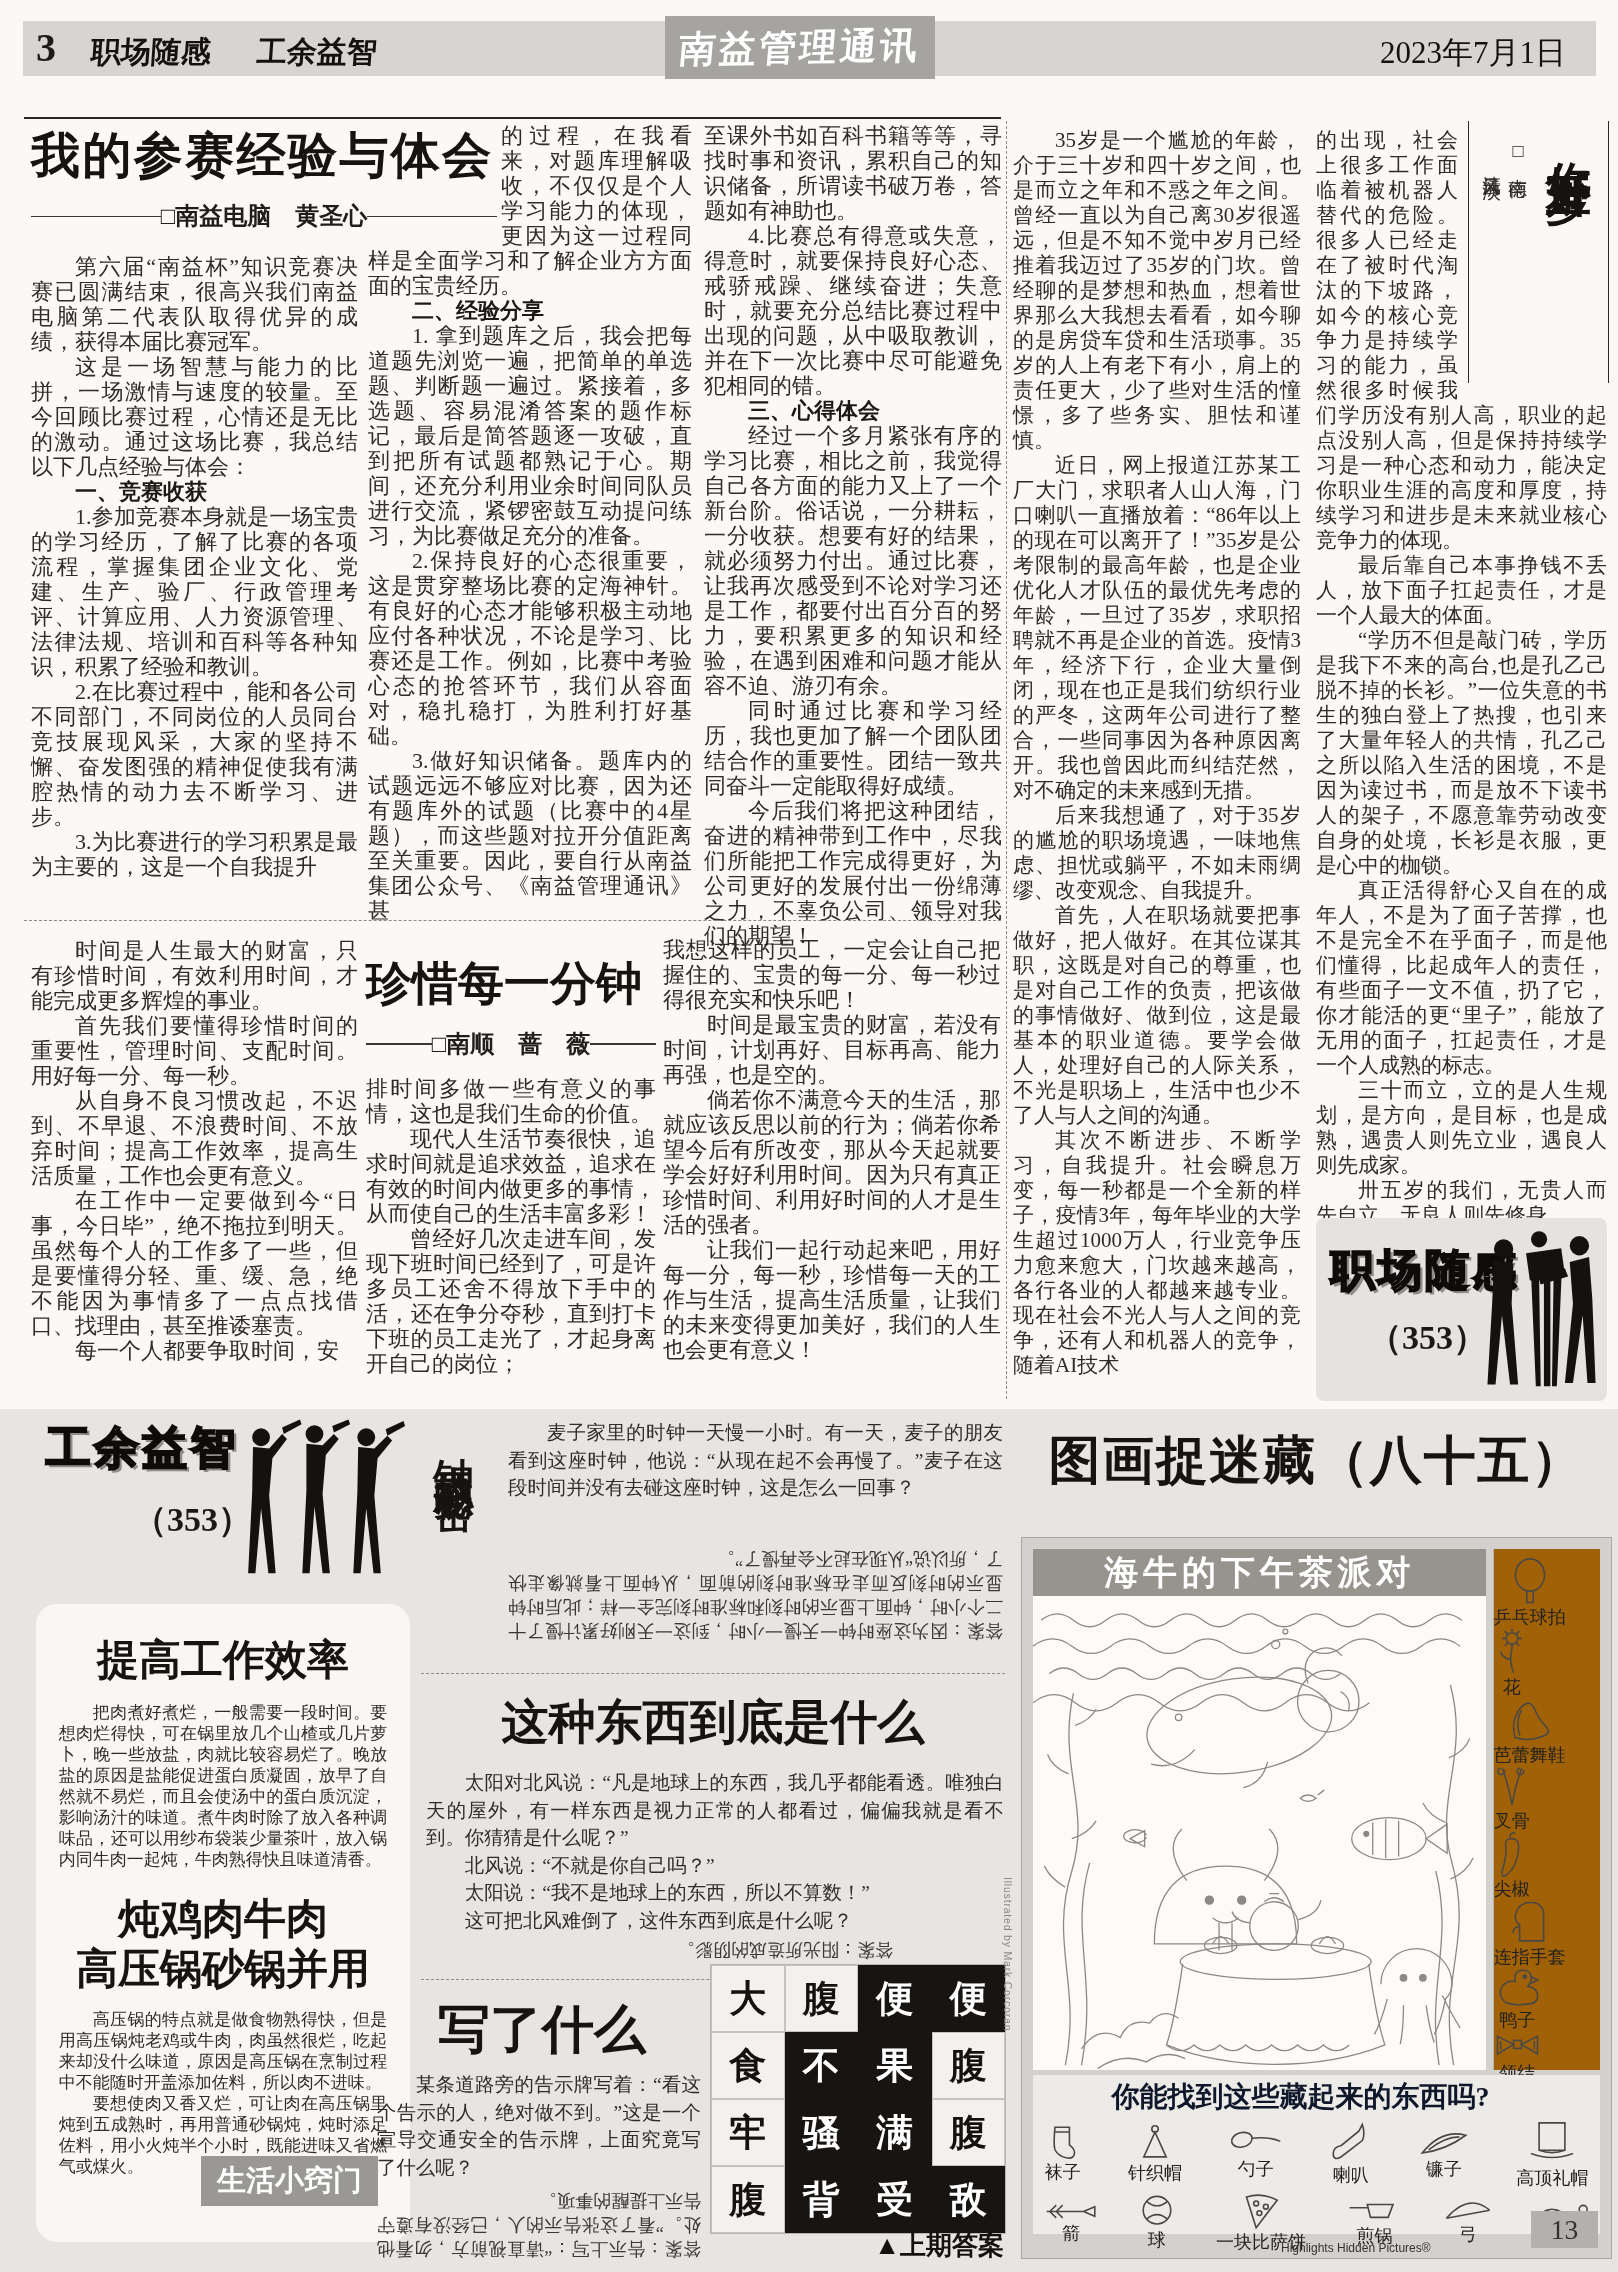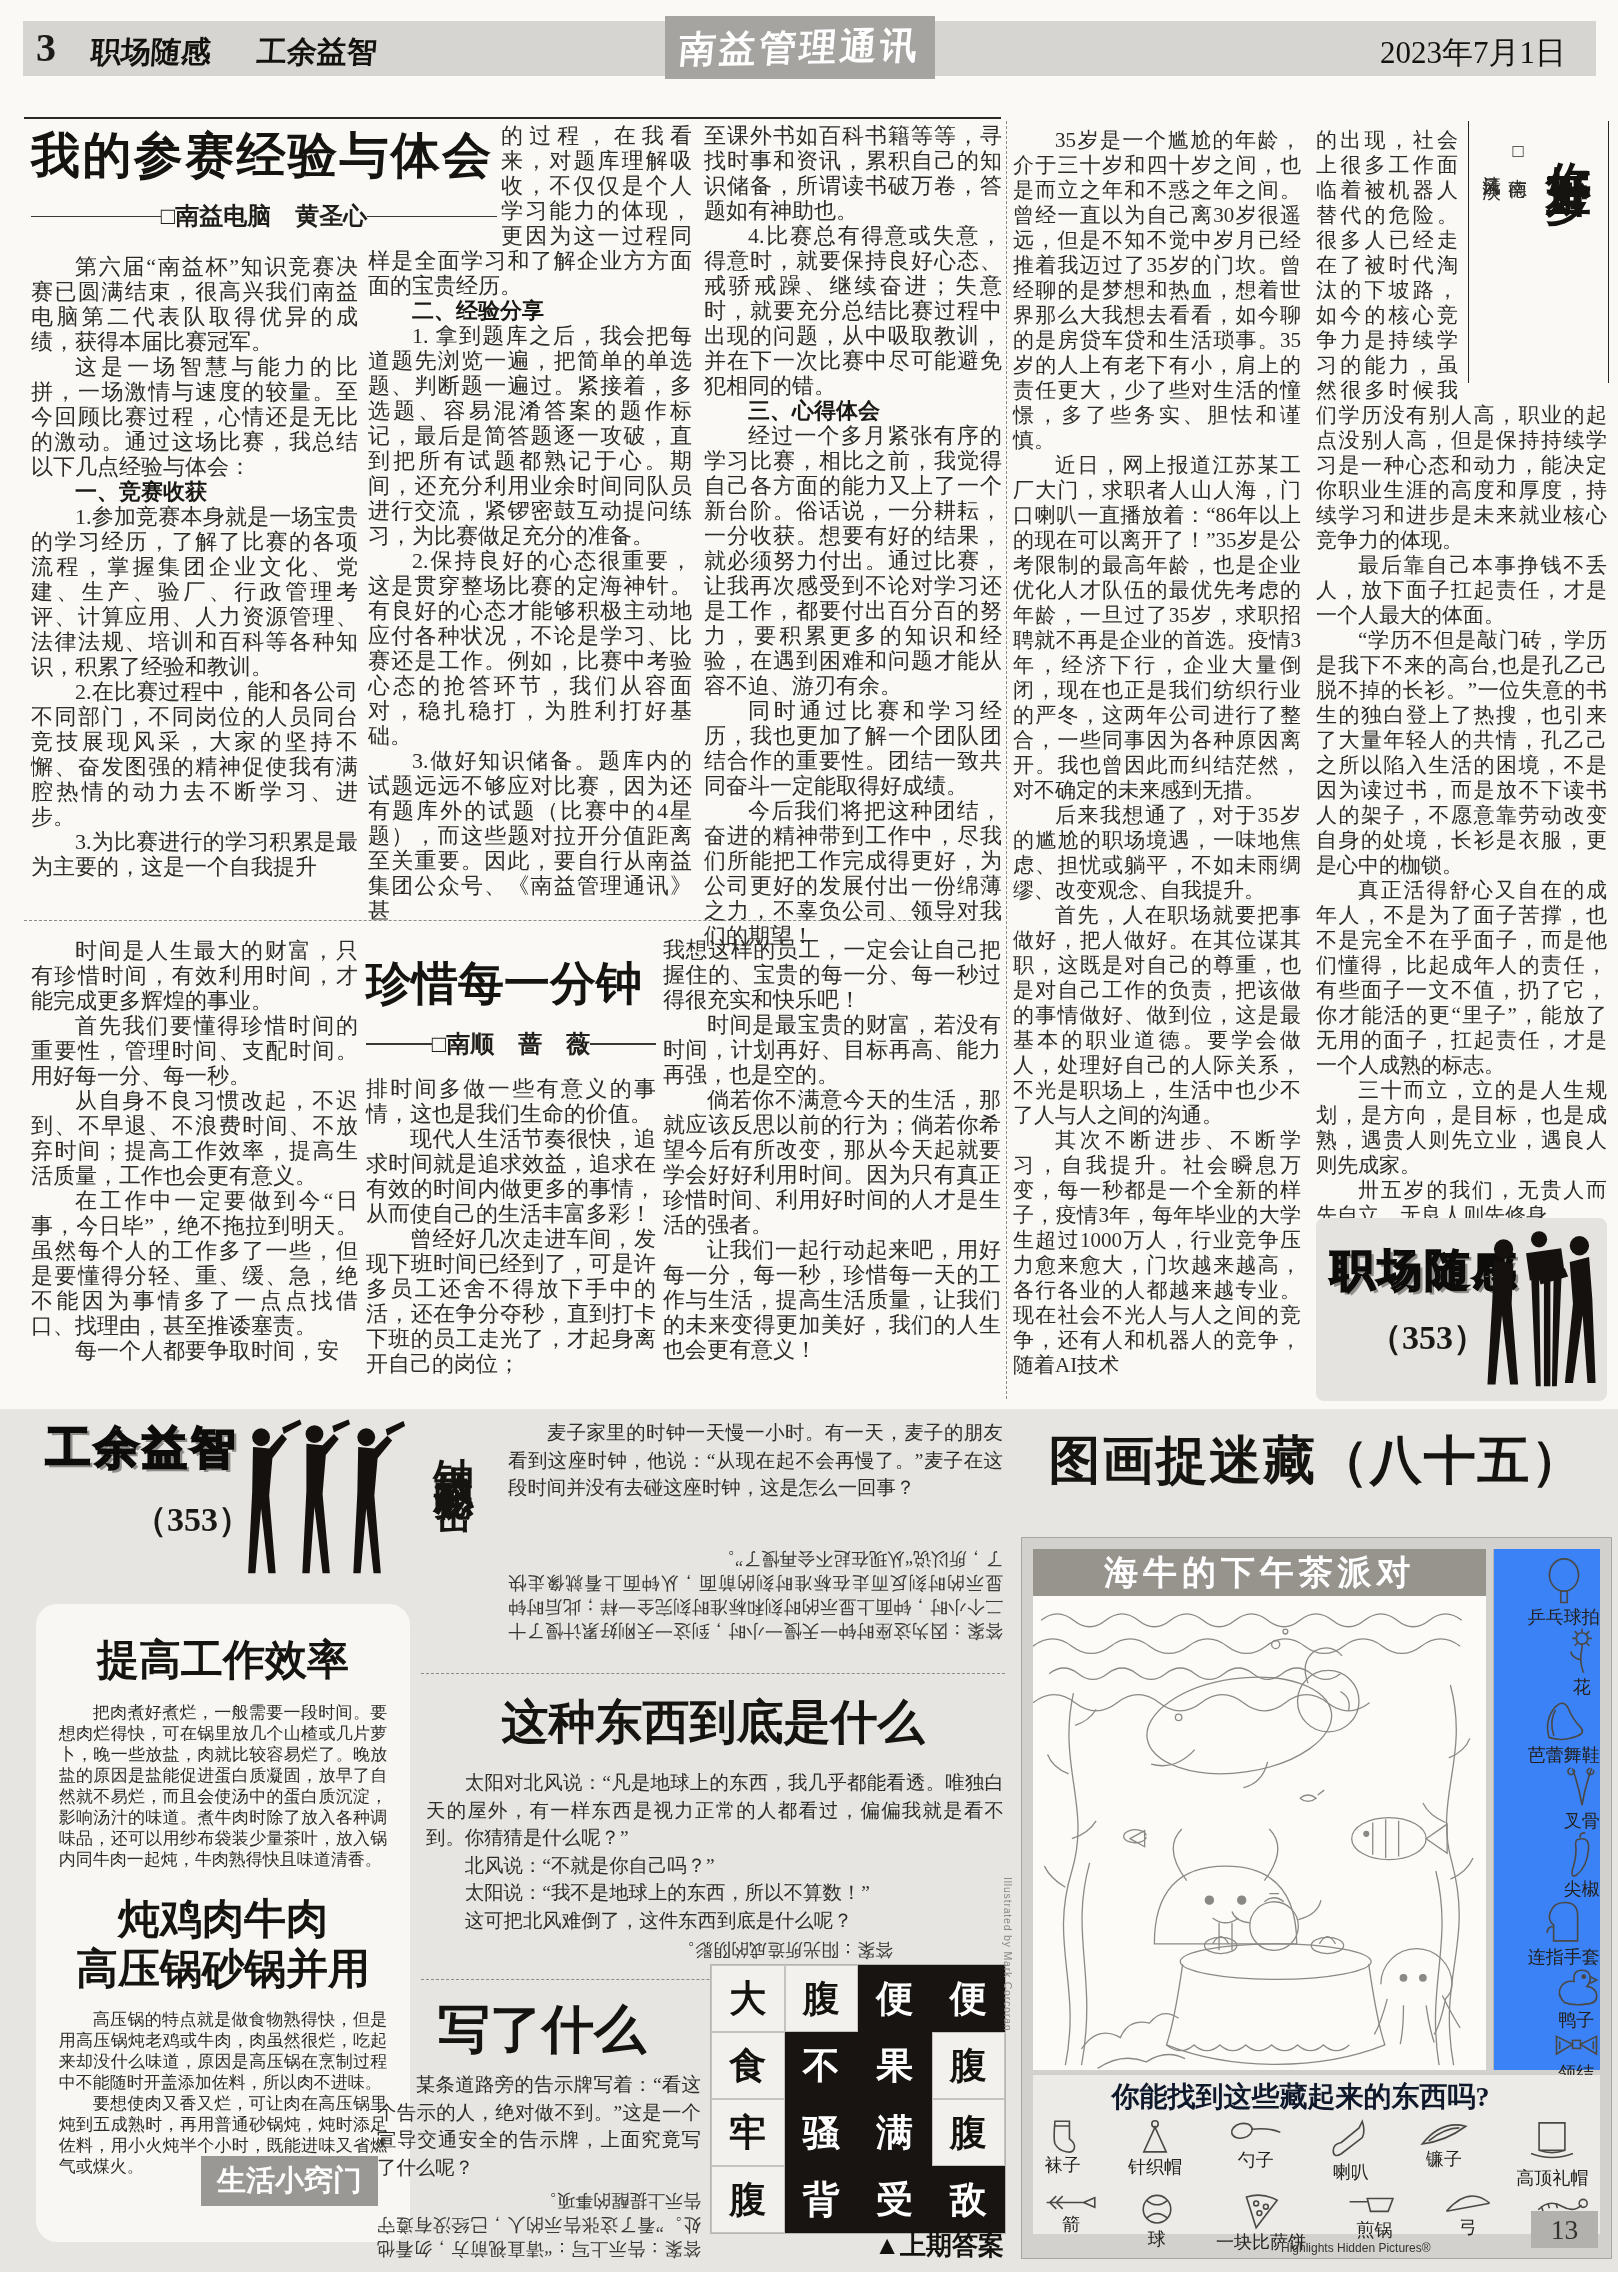--- a/index.html
+++ b/index.html
@@ -39,26 +39,26 @@
   .rpara{font-size:19.4px;line-height:27.5px;color:#2e2c29;text-align:justify;text-indent:2em;margin:0}
   .inv{transform:rotate(180deg);font-size:18px;line-height:24px;color:#3a3835;text-align:justify}
   .mtitle{font-size:47px;font-weight:bold;color:#161411;text-align:center}
   .gridbox{left:710px;top:1964px;width:294px;display:grid;grid-template-columns:repeat(4,1fr);border:0.8px solid #b7b5b1}
   .gcell{height:65px;display:flex;align-items:center;justify-content:center;font-size:37px;font-weight:bold;font-family:"Liberation Sans",sans-serif;background:#f2f1ee;color:#14120f;border:0.8px solid #c5c3bf}
   .gdark{background:#171411;color:#fff;border-color:#171411}
   .pzbox{left:1021px;top:1537px;width:591px;height:722px;background:#d3d1cd;border:0.8px solid #a9a7a3;box-sizing:border-box}
   .pzbar{position:absolute;left:11.3px;top:11.3px;width:453px;height:47px;background:#97948e;display:flex;align-items:center;justify-content:center}
   .pzbar span{color:#fff;font-size:34px;font-weight:bold;letter-spacing:4.9px}
   .pzimg{position:absolute;left:11.3px;top:58px;width:453px;height:474px;background:#fcfbf8;overflow:hidden}
-  .pzside{position:absolute;right:11.3px;top:11.3px;width:107px;height:521px;background:#3b82f6;border-left:0.8px solid #b7b5b1;display:flex;flex-direction:column;align-items:flex-end;justify-content:space-between;padding:8px 0;box-sizing:border-box}
+  .pzside{position:absolute;right:11.3px;top:11.3px;width:107px;height:521px;background:#a16207;border-left:0.8px solid #b7b5b1;display:flex;flex-direction:column;align-items:flex-start;justify-content:space-between;padding:8px 0;box-sizing:border-box}
   .pzside .it,.pzbot .it{display:flex;flex-direction:column;align-items:center;gap:1.6px}
   .pzside .it span,.pzbot .it span{font-size:18px;color:#23211e;text-align:center;line-height:19.4px}
   .pzbot{position:absolute;left:11.3px;right:11.3px;top:537px;height:159px;background:#edebe7;box-sizing:border-box;padding:3.2px 6.5px}
   .pzprompt{text-align:center;font-size:28px;font-weight:bold;color:#0f172a;padding-right:32px}
-  .pzrow{display:flex;align-items:flex-start;justify-content:space-between;padding:1.6px 4.9px}
+  .pzrow{display:flex;align-items:center;justify-content:space-between;padding:1.6px 4.9px}
   .pno{position:absolute;right:13px;bottom:9.7px;width:67px;height:37px;background:#b3b1ad;display:flex;align-items:center;justify-content:center;font-size:27.5px;color:#34322f}
   .plogo{position:absolute;left:259px;bottom:3.2px;font-size:12px;color:#34322f;font-family:"Liberation Sans",sans-serif}
   .credit{left:1002px;top:1877px;writing-mode:vertical-rl;font-size:10.5px;color:#8a8884;font-family:"Liberation Sans",sans-serif;letter-spacing:0.8px}
   svg{display:block}
   .icon{stroke:#4a4845;fill:none;stroke-width:2}
 </style>
 </head>
 <body>
 
 <div class="abs topbg"></div>

